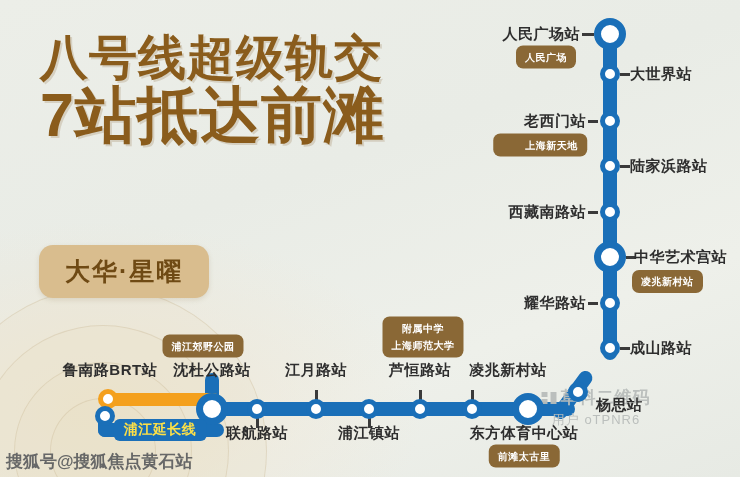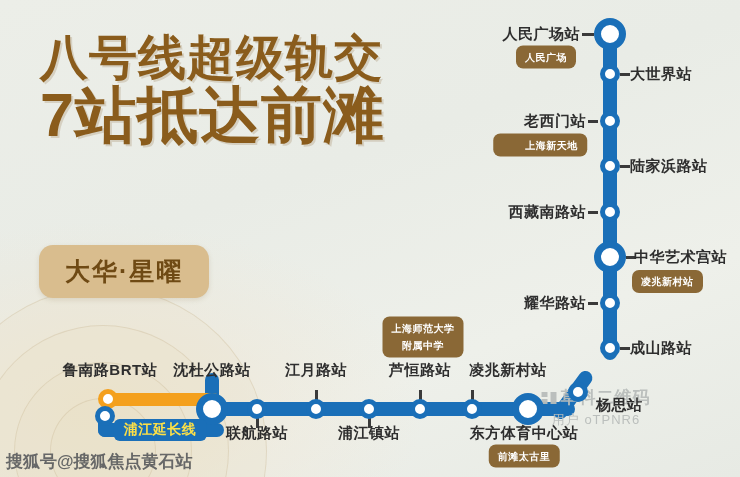--- a/index.html
+++ b/index.html
@@ -280,39 +280,40 @@
   <div class="lbl l" style="left:596px; top:405px;">杨思站</div>
 
   <div class="stn orange" style="left:108px; top:399px;"></div>
   <div class="lbl c" style="left:110px; top:370px;">鲁南路BRT站</div>
 
   <div class="stn" style="left:105px; top:416px;"></div>
   <div class="branch-tag" style="left:160px; top:430px;">浦江延长线</div>
 
   <div class="stn big" style="left:212px; top:409px;"></div>
   <div class="lbl c" style="left:212px; top:370px;">沈杜公路站</div>
+  <div class="poi c" style="left:203px; top:346px;">浦江郊野公园</div>
 
   <div class="stn" style="left:257px; top:409px;"></div>
   <div class="tick" style="left:256px; top:418px; width:3px; height:10px;"></div>
   <div class="lbl c" style="left:257px; top:433px;">联航路站</div>
 
   <div class="stn" style="left:316px; top:409px;"></div>
   <div class="tick" style="left:315px; top:390px; width:3px; height:10px;"></div>
   <div class="lbl c" style="left:316px; top:370px;">江月路站</div>
 
   <div class="stn" style="left:369px; top:409px;"></div>
   <div class="tick" style="left:368px; top:418px; width:3px; height:10px;"></div>
   <div class="lbl c" style="left:369px; top:433px;">浦江镇站</div>
 
   <div class="stn" style="left:420px; top:409px;"></div>
   <div class="tick" style="left:419px; top:390px; width:3px; height:10px;"></div>
   <div class="lbl c" style="left:420px; top:370px;">芦恒路站</div>
   <div class="poi two c" style="left:423px; top:337px;">
+    <div>附属中学</div>
     <div>上海师范大学</div>
-    <div>附属中学</div>
   </div>
 
   <div class="stn" style="left:472px; top:409px;"></div>
   <div class="tick" style="left:471px; top:390px; width:3px; height:10px;"></div>
   <div class="lbl c" style="left:508px; top:370px;">凌兆新村站</div>
 
   <div class="stn big" style="left:528px; top:409px;"></div>
   <div class="lbl c" style="left:524px; top:433px;">东方体育中心站</div>
   <div class="poi c" style="left:524px; top:456px;">前滩太古里</div>
 

